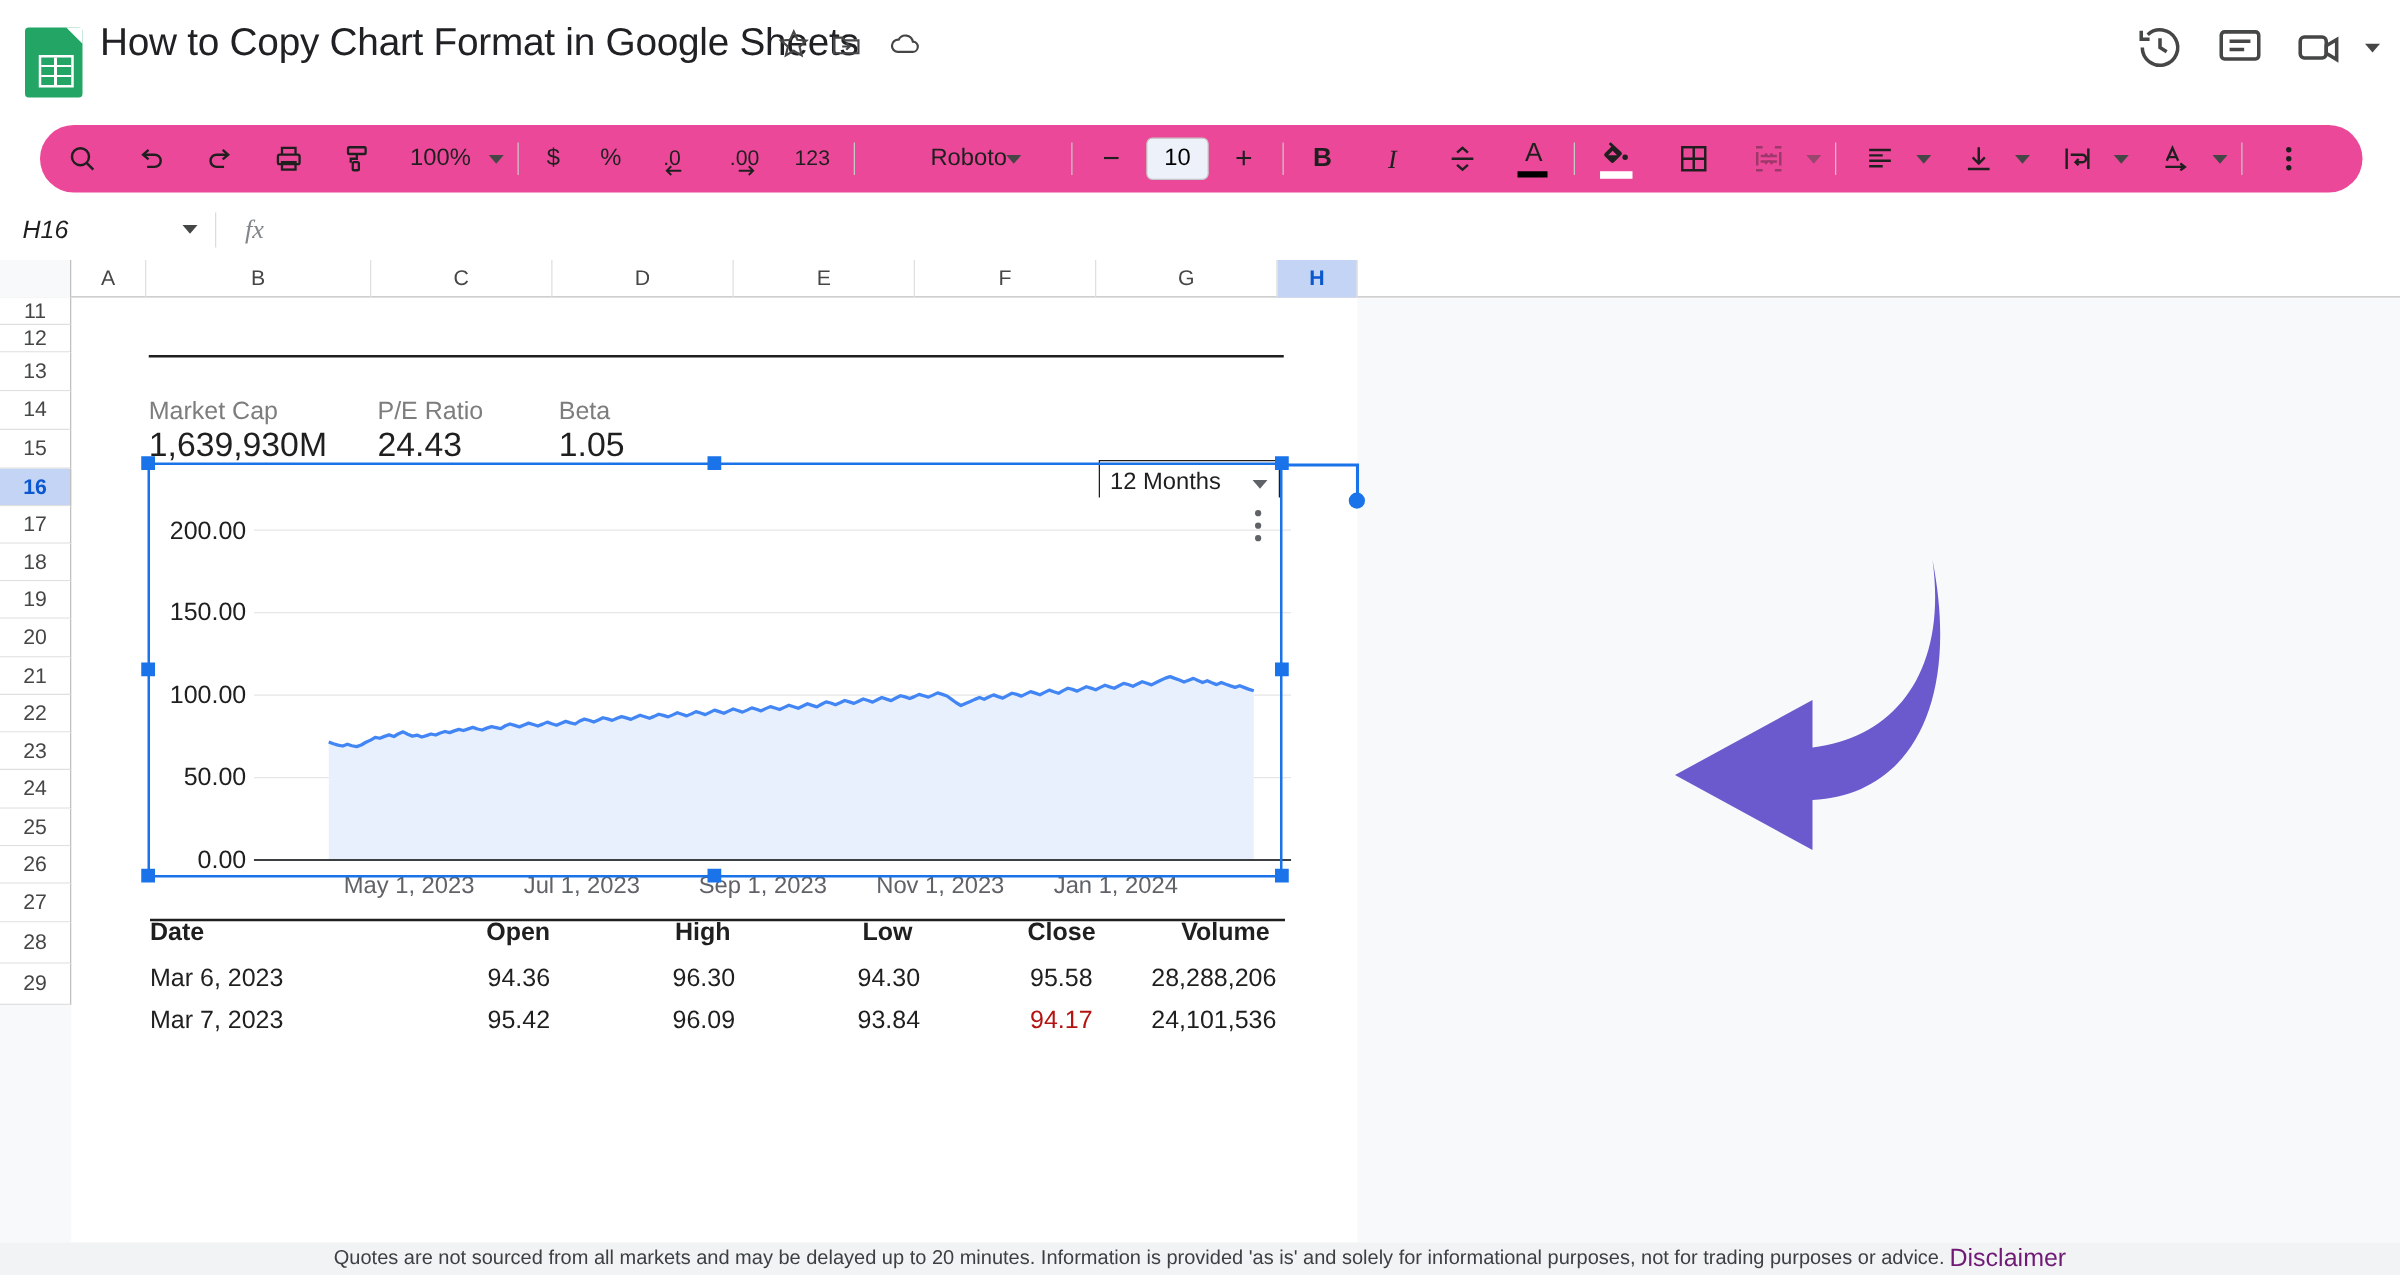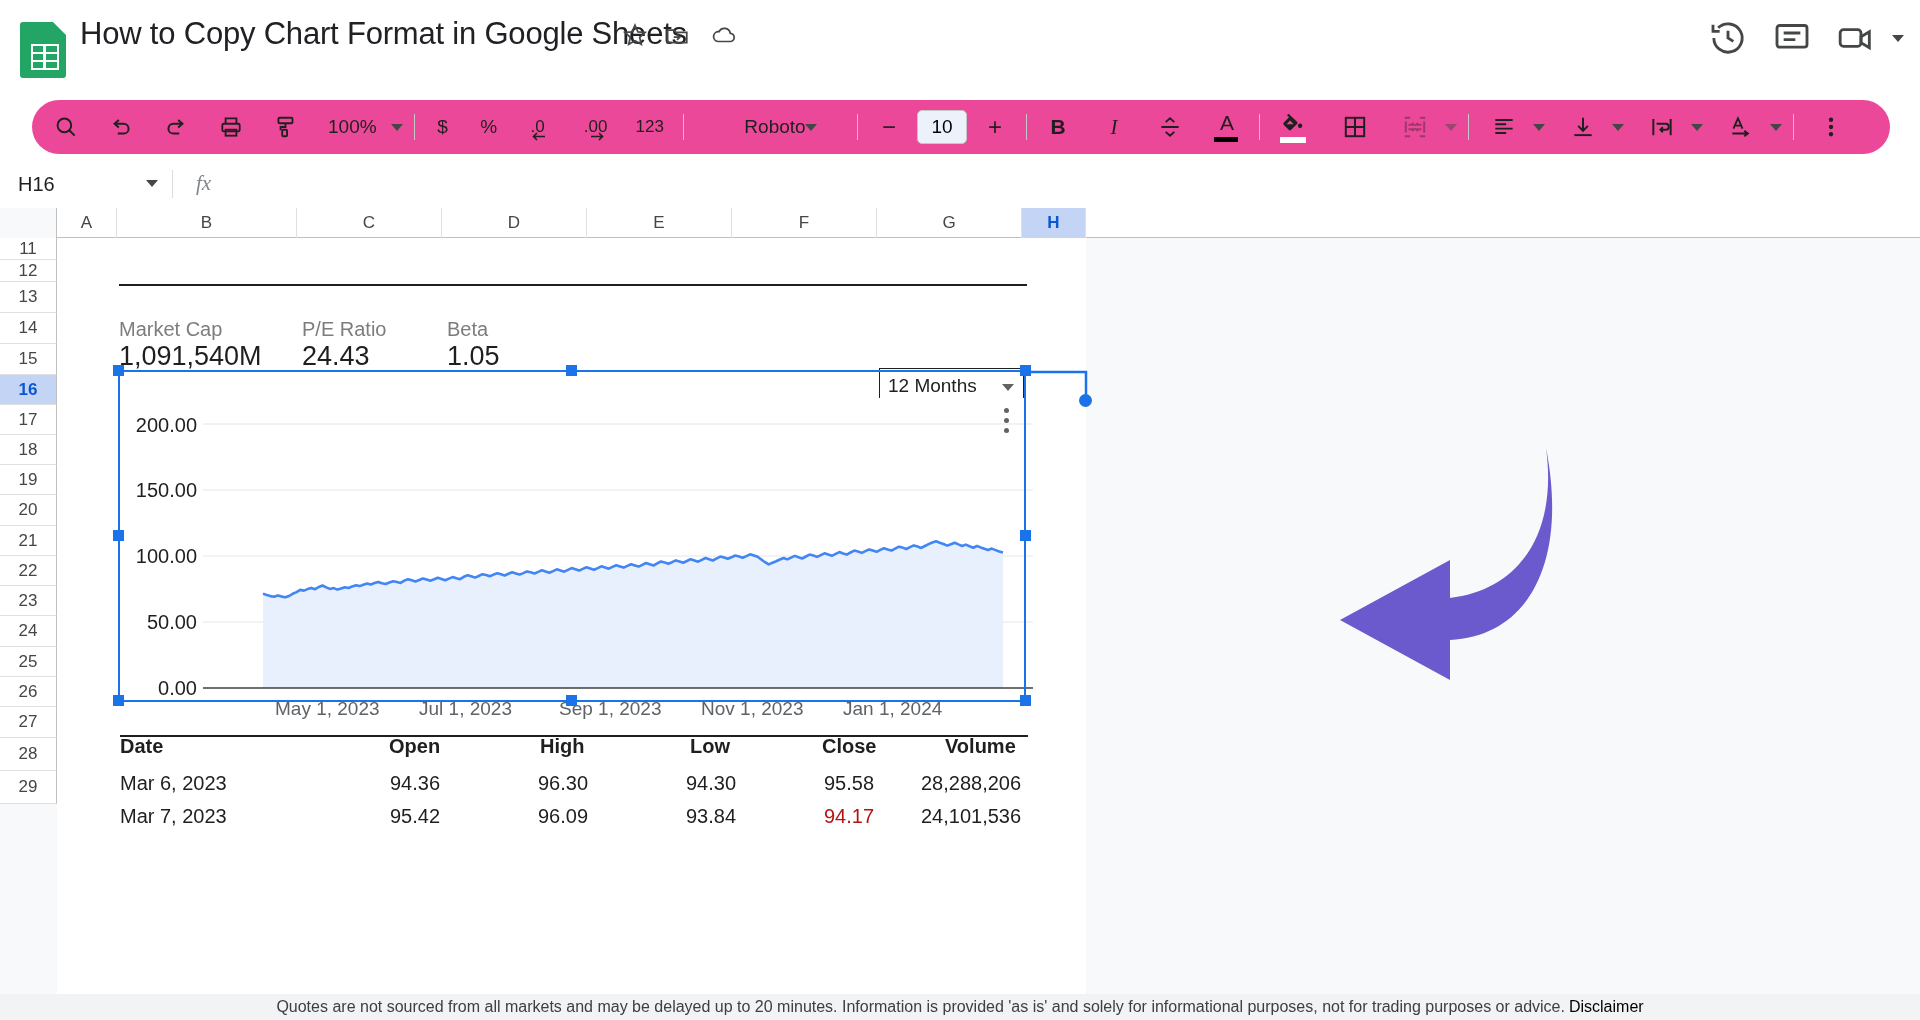--- a/index.html
+++ b/index.html
@@ -63,21 +63,21 @@
     display: flex; align-items: center; justify-content: center; font-size: 19px; background: #edf2fa;
   }
   .bold-b { font-weight: bold; font-size: 21px; }
   .ital-i { font-style: italic; font-size: 21px; font-family: "Liberation Serif", serif; }
   .underbar { position: absolute; left: 8px; bottom: 5px; width: 24px; height: 5px; background: #000; }
   .underbar.white { background: #fff; }
 
   
   .formulabar { position: absolute; left: 0; top: 160px; width: 1920px; height: 48px; background: #fff; }
   .namebox { position: absolute; left: 18px; top: 8px; width: 130px; height: 32px;
-             display: flex; align-items: center; font-size: 20px; color: #1f1f1f; }
+             display: flex; align-items: center; font-size: 20px; color: #1f1f1f; font-style: italic; }
   .namebox-caret { position: absolute; left: 140px; top: 20px; }
   .fx { position: absolute; left: 196px; top: 11px; font-size: 21px; color: #80868b;
         font-style: italic; font-family: "Liberation Serif", serif; }
   .fbar-sep { position: absolute; left: 172px; top: 10px; width: 1px; height: 28px; background: #dadce0; }
 
   
   .grid-wrap { position: absolute; left: 0; top: 208px; width: 1920px; height: 786px; background: #f8f9fa; }
   .colhdr { position: absolute; left: 0; top: 0; height: 30px; width: 1920px;
             background: #fff; border-bottom: 1px solid #c0c0c0; }
   .colhdr-corner { position: absolute; left: 0; top: 0; width: 57px; height: 30px;
@@ -140,21 +140,21 @@
     font-size: 37px; font-weight: bold; color: #6a5acd; letter-spacing: -0.3px; white-space: nowrap;
   }
   .arrow-svg { position: absolute; left: 1300px; top: 440px; }
 
   
   .footer {
     position: absolute; left: 0; top: 994px; width: 1920px; height: 26px;
     background: #f1f3f4; display: flex; align-items: center; justify-content: center;
   }
   .footer-text { font-size: 16px; color: #3c4043; }
-  .footer-link { font-size: 16px; color: #000000; margin-left: 4px; }
+  .footer-link { font-size: 20px; color: #701a75; margin-left: 4px; }
 </style>
 </head>
 <body>
 
 <div id="app">
 
   <div class="titlebar">
     <div class="sheets-logo"></div>
     <div class="doc-title">How to Copy Chart Format in Google Sheets</div>
 
@@ -377,21 +377,21 @@
     <div class="rowhdr-cell" style="top:469px;height:30px">26</div>
     <div class="rowhdr-cell" style="top:499px;height:31px">27</div>
     <div class="rowhdr-cell" style="top:530px;height:33px">28</div>
     <div class="rowhdr-cell" style="top:563px;height:33px">29</div>
 
     <div class="sheetarea" style="background:transparent">
 
       <div class="hrule"></div>
 
       <div class="stat-label" style="left:62px;top:80px">Market Cap</div>
-      <div class="stat-value" style="left:62px;top:103px">1,091,540M</div>
+      <div class="stat-value" style="left:62px;top:103px">1,639,930M</div>
       <div class="stat-label" style="left:245px;top:80px">P/E Ratio</div>
       <div class="stat-value" style="left:245px;top:103px">24.43</div>
       <div class="stat-label" style="left:390px;top:80px">Beta</div>
       <div class="stat-value" style="left:390px;top:103px">1.05</div>
 
       <div class="sel-drop">
         <span class="sel-drop-label">12 Months</span>
         <span class="sel-caret"></span>
       </div>
 

